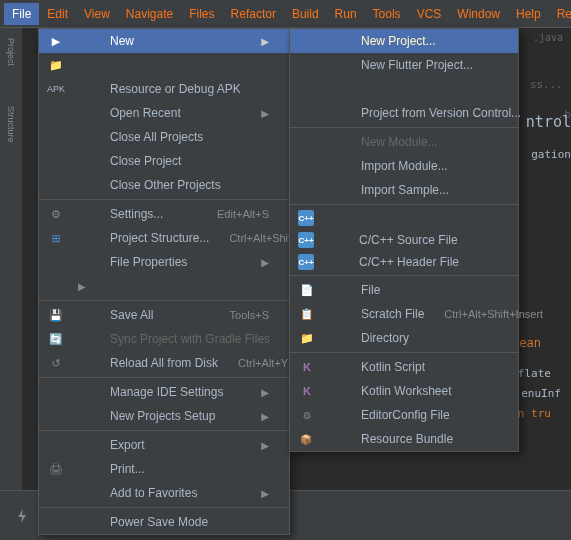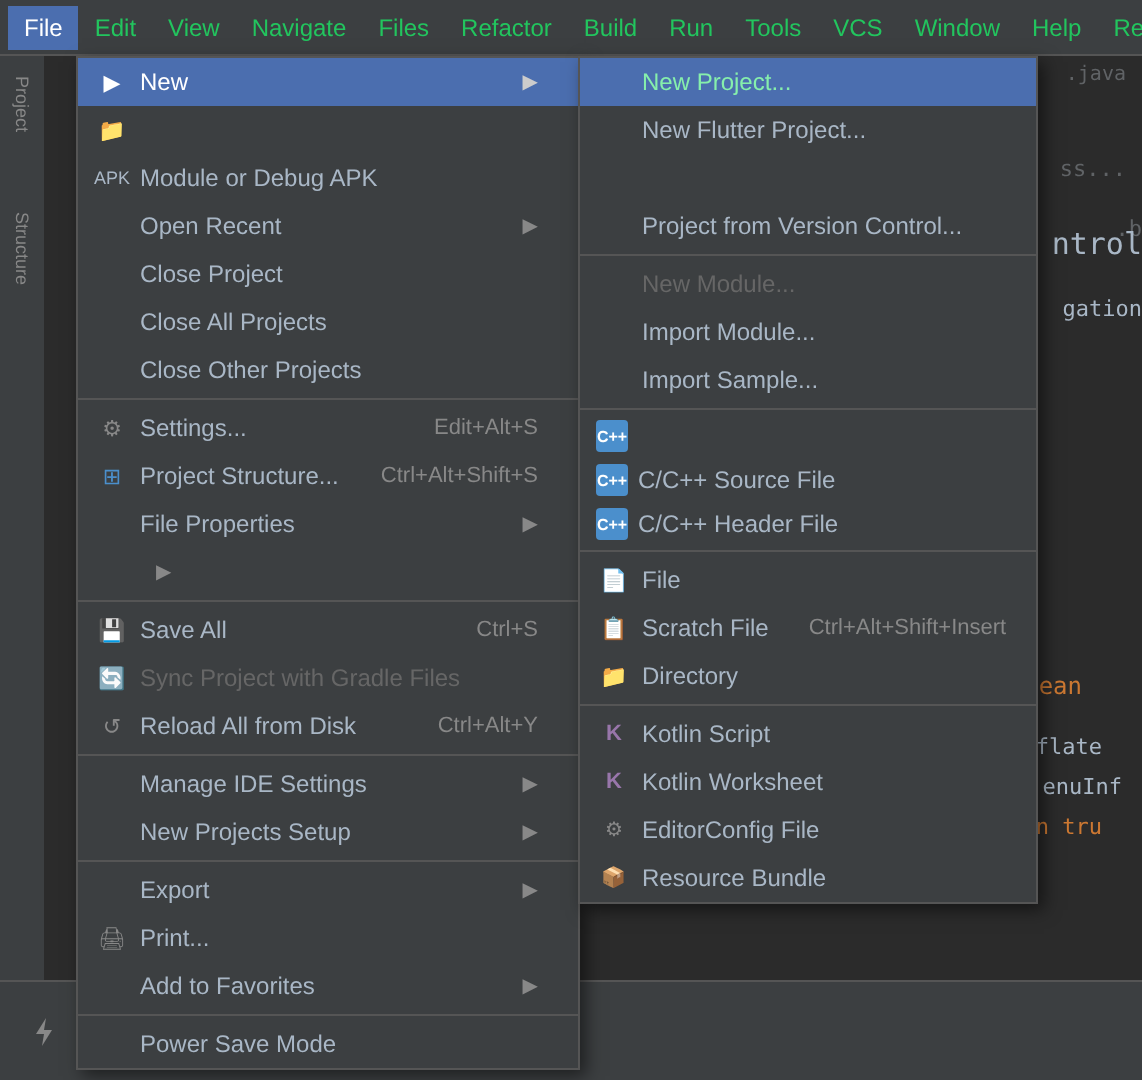--- a/index.html
+++ b/index.html
@@ -18,21 +18,21 @@
     .menu-bar {
       display: flex;
       align-items: center;
       background: #3c3f41;
       height: 28px;
       padding: 0 4px;
       border-bottom: 1px solid #555;
     }
     .menu-bar-item {
       padding: 4px 8px;
-      color: #22c55e;
+      color: #f97316;
       cursor: pointer;
       font-size: 12px;
       white-space: nowrap;
     }
     .menu-bar-item:hover, .menu-bar-item.active {
       background: #4b6eaf;
       color: #fff;
     }
     .menu-bar-item.active {
       background: #4b6eaf;
@@ -107,39 +107,40 @@
       align-items: center;
       padding: 3px 20px 3px 8px;
       cursor: pointer;
       white-space: nowrap;
       position: relative;
       min-height: 22px;
       color: #a9b7c6;
     }
     .menu-item:hover, .menu-item.active {
       background: #4b6eaf;
-      color: #86efac;
+      color: #fef9c3;
       justify-content: space-between;
     }
     .menu-item.disabled {
       color: #666;
       cursor: default;
     }
     .menu-item .item-icon {
       width: 18px;
       height: 18px;
       margin-right: 5px;
       display: inline-flex;
       align-items: center;
       justify-content: center;
       flex-shrink: 0;
       font-size: 11px;
     }
     .menu-item .item-label {
       flex: 1;
+      margin-left: 40px;
     }
     .menu-item .shortcut {
       color: #888;
       font-size: 11px;
       margin-left: 20px;
     }
     .menu-item .arrow {
       margin-left: 8px;
       color: #888;
       font-size: 10px;
@@ -297,37 +298,37 @@
       <span class="item-label">New</span>
       <span class="arrow">▶</span>
     </div>
 
     <div class="menu-item">
       <span class="item-icon icon-orange">📁</span>
     </div>
 
     <div class="menu-item">
       <span class="item-icon" style="font-size:9px;">APK</span>
-      <span class="item-label">Module or Debug APK</span>
+      <span class="item-label">Resource or Debug APK</span>
     </div>
 
     <div class="menu-item">
       <span class="item-icon"></span>
       <span class="item-label">Open Recent</span>
       <span class="arrow">▶</span>
     </div>
 
     <div class="menu-item">
       <span class="item-icon"></span>
+      <span class="item-label">Close All Projects</span>
+    </div>
+
+    <div class="menu-item">
+      <span class="item-icon"></span>
       <span class="item-label">Close Project</span>
-    </div>
-
-    <div class="menu-item">
-      <span class="item-icon"></span>
-      <span class="item-label">Close All Projects</span>
     </div>
 
     <div class="menu-item">
       <span class="item-icon"></span>
       <span class="item-label">Close Other Projects</span>
     </div>
 
     <div class="menu-separator"></div>
 
     <div class="menu-item">
@@ -351,21 +352,21 @@
     <div class="menu-item">
       <span class="item-icon"></span>
       <span class="arrow">▶</span>
     </div>
 
     <div class="menu-separator"></div>
 
     <div class="menu-item">
       <span class="item-icon icon-blue">💾</span>
       <span class="item-label">Save All</span>
-      <span class="shortcut">Ctrl+S</span>
+      <span class="shortcut">Tools+S</span>
     </div>
 
     <div class="menu-item disabled">
       <span class="item-icon icon-gray">🔄</span>
       <span class="item-label">Sync Project with Gradle Files</span>
     </div>
 
     <div class="menu-item">
       <span class="item-icon icon-gray">↺</span>
       <span class="item-label">Reload All from Disk</span>

